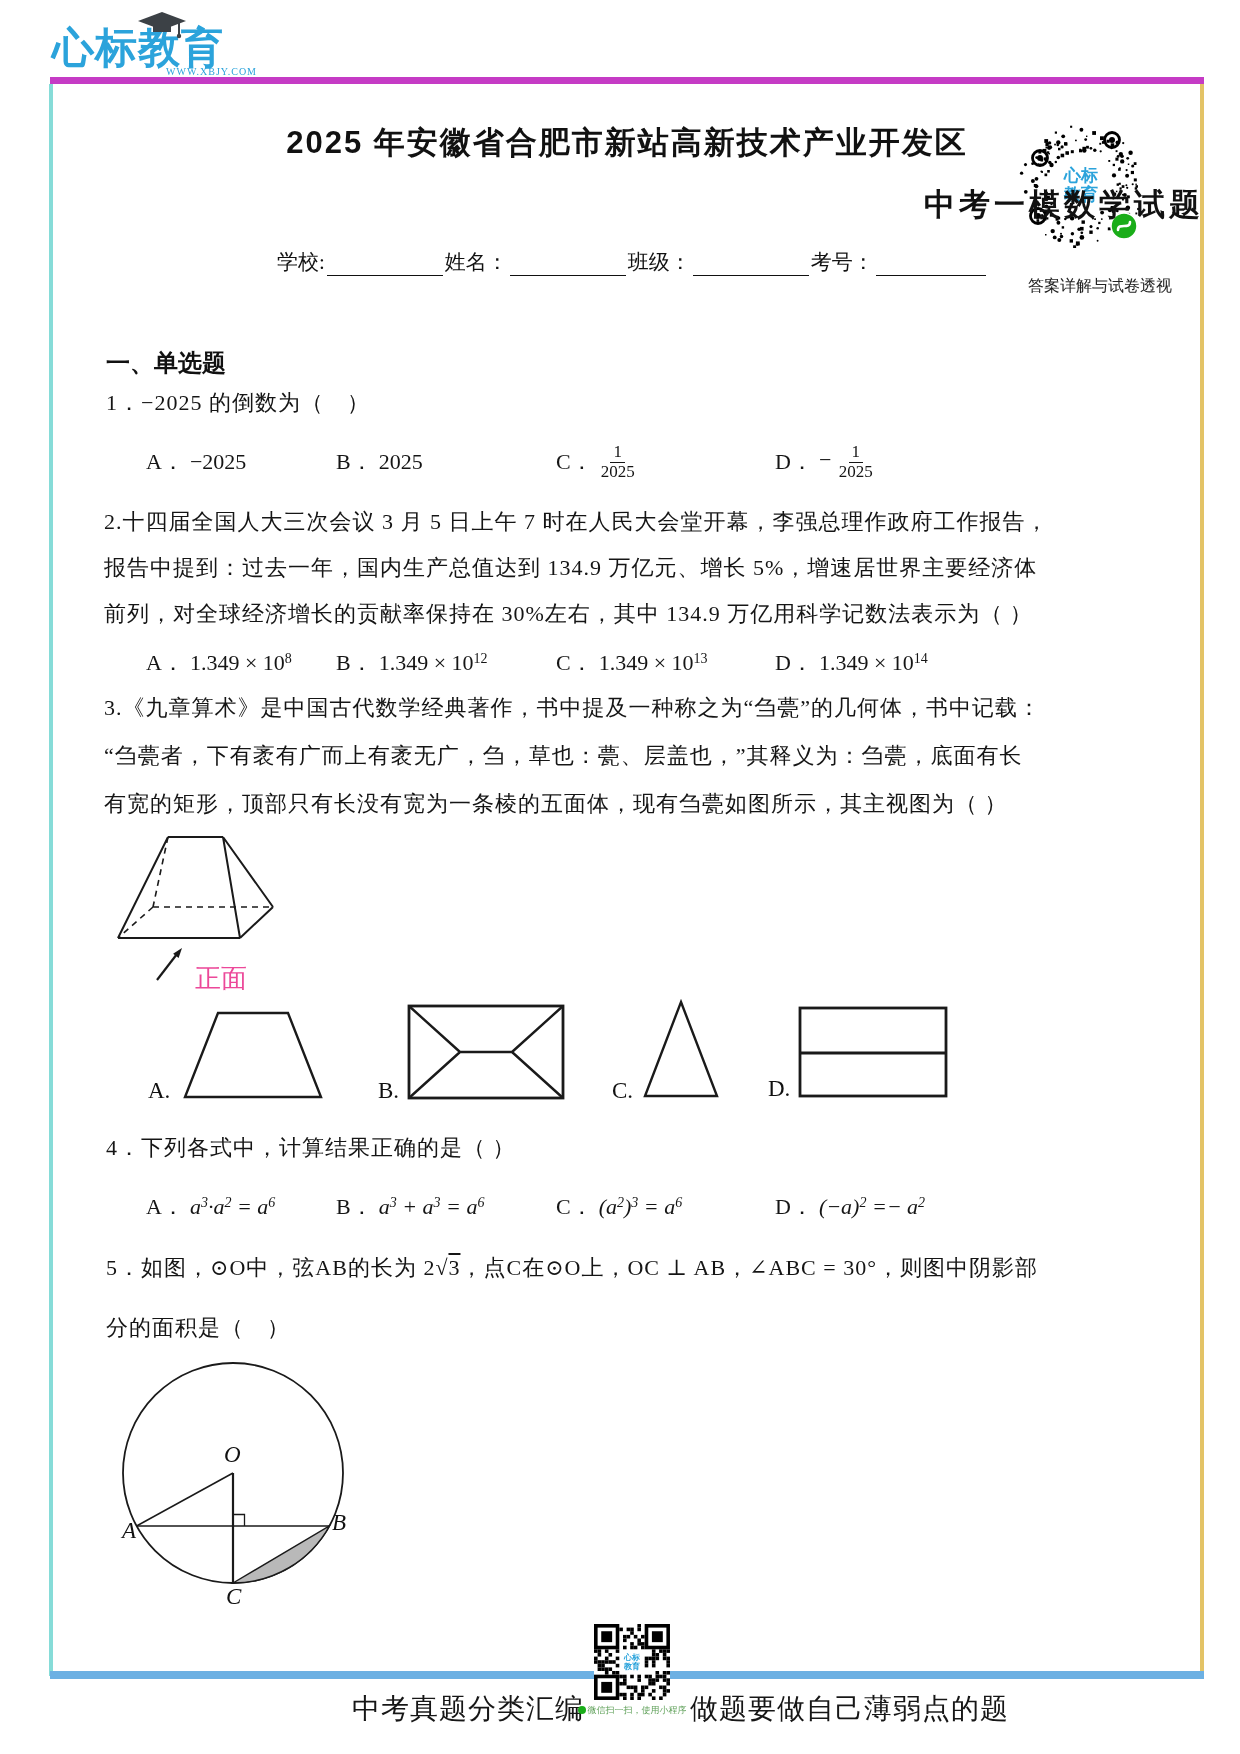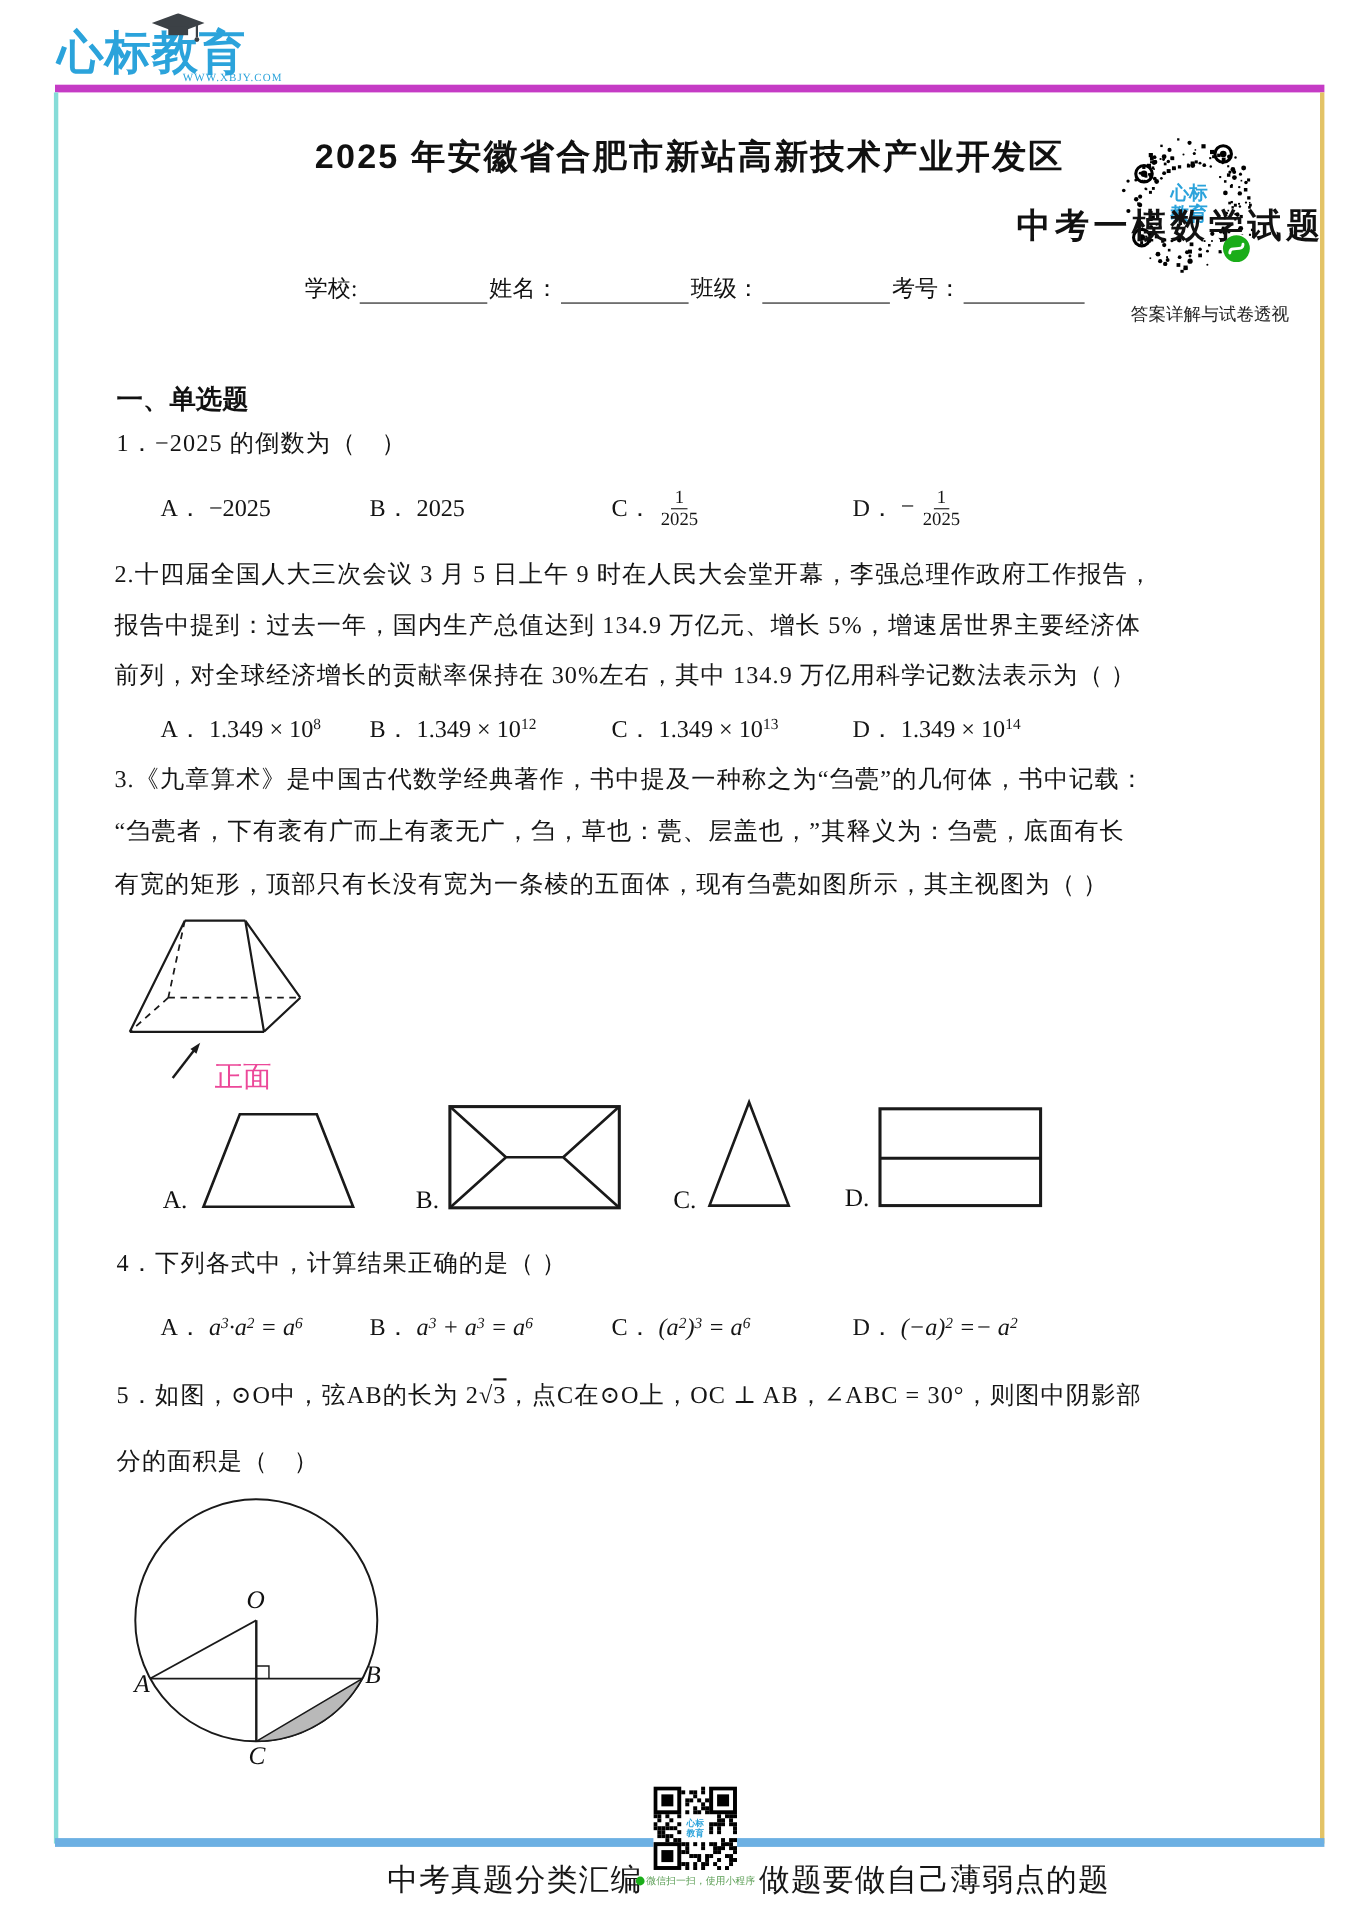--- a/index.html
+++ b/index.html
@@ -298,21 +298,21 @@
         </span></span>
   </div>
   <div class="opt" style="left:775px;top:436px;height:52px;">
     <span class="opt-label">D．</span>
     <span class="math">− <span class="frac">
           <span class="nu">1</span>
           <span>2025</span>
         </span></span>
   </div>
 
-  <div class="t body-text" style="left:104px;top:508px;">2.十四届全国人大三次会议 3 月 5 日上午 9 时在人民大会堂开幕，李强总理作政府工作报告，</div>
+  <div class="t body-text" style="left:104px;top:508px;">2.十四届全国人大三次会议 3 月 5 日上午 7 时在人民大会堂开幕，李强总理作政府工作报告，</div>
   <div class="t body-text" style="left:104px;top:554px;">报告中提到：过去一年，国内生产总值达到 134.9 万亿元、增长 5%，增速居世界主要经济体</div>
   <div class="t body-text" style="left:104px;top:600px;">前列，对全球经济增长的贡献率保持在 30%左右，其中 134.9 万亿用科学记数法表示为（  ）</div>
   <div class="opt" style="left:146px;top:648px;">
     <span class="opt-label">A．</span>
     <span class="math">1.349 × 10<sup>8</sup></span>
   </div>
   <div class="opt" style="left:336px;top:648px;">
     <span class="opt-label">B．</span>
     <span class="math">1.349 × 10<sup>12</sup></span>
   </div>

